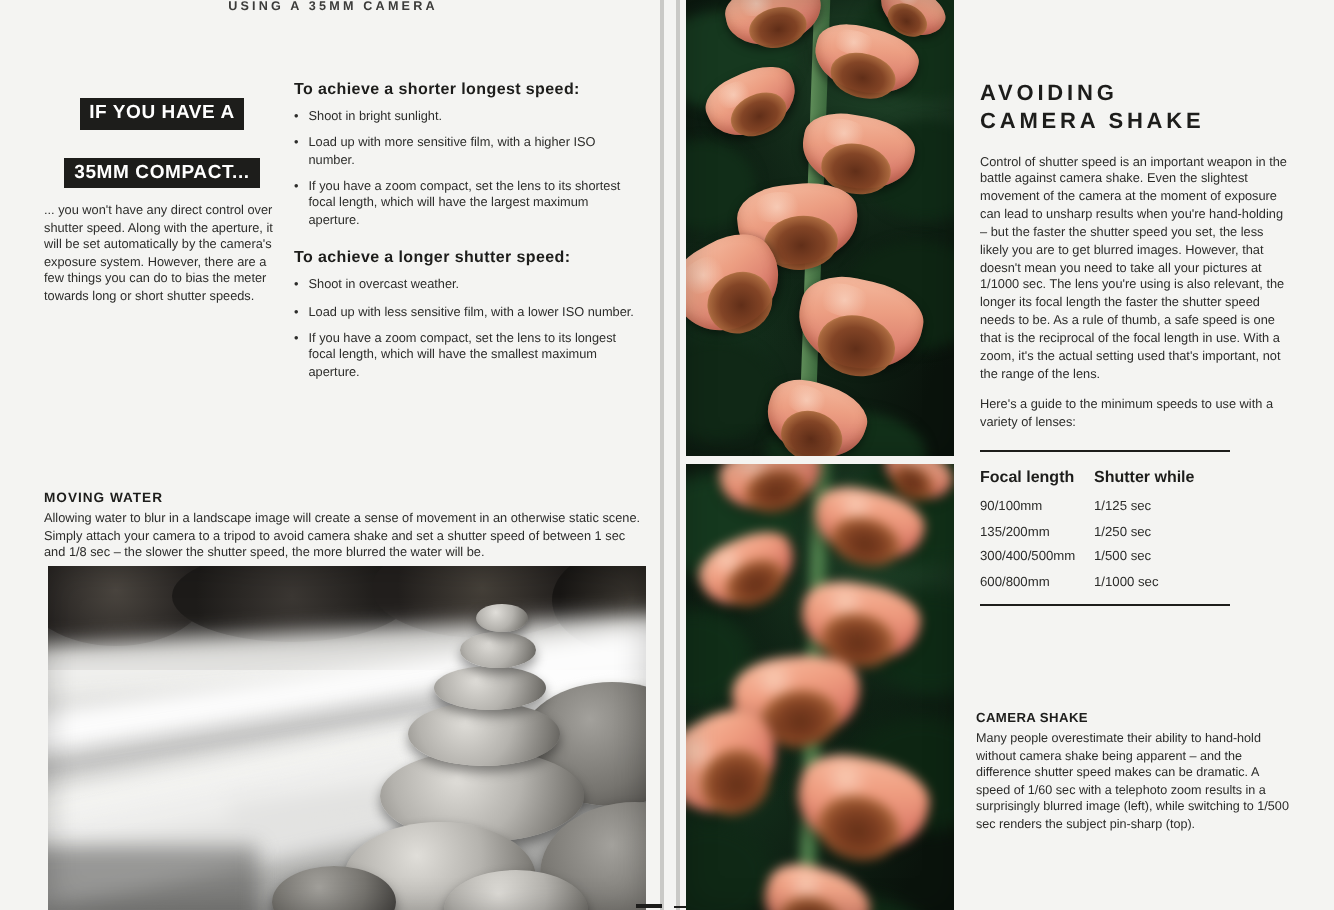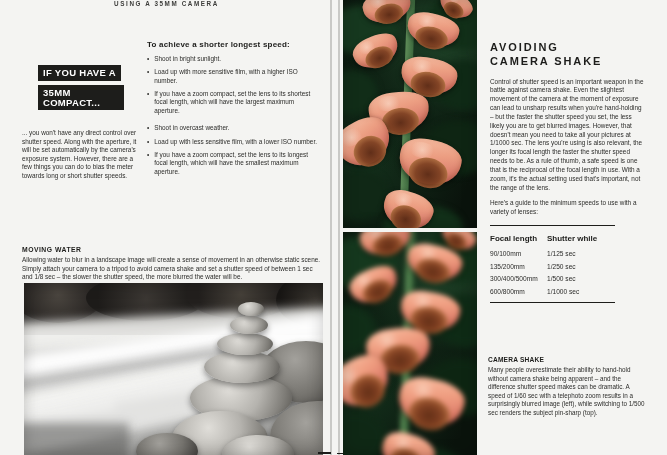--- a/index.html
+++ b/index.html
@@ -96,21 +96,21 @@
 </head>
 <body>
 
 <div class="spread">
 
   <div class="running-head">USING A 35MM CAMERA</div>
 
   <section>
 
     <div class="intro-col">
-      <h2 style="margin:16px;">
+      <h2 style="margin:0;text-align:center;">
         <span class="boxline">IF YOU HAVE A</span>
         <span class="boxline">35MM COMPACT...</span>
       </h2>
       <p class="intro-body">... you won't have any direct control over shutter speed. Along with the aperture, it will be set automatically by the camera's exposure system. However, there are a few things you can do to bias the meter towards long or short shutter speeds.</p>
     </div>
 
     <div class="tips-col">
       <h3>To achieve a shorter longest speed:</h3>
       <ul>
         <li>
@@ -119,20 +119,21 @@
           </li>
         <li>
             <span class="bullet">•</span>
             <span>Load up with more sensitive film, with a higher ISO number.</span>
           </li>
         <li>
             <span class="bullet">•</span>
             <span>If you have a zoom compact, set the lens to its shortest focal length, which will have the largest maximum aperture.</span>
           </li>
       </ul>
+      <h3>To achieve a longer shutter speed:</h3>
       <ul>
         <li>
             <span class="bullet">•</span>
             <span>Shoot in overcast weather.</span>
           </li>
         <li>
             <span class="bullet">•</span>
             <span>Load up with less sensitive film, with a lower ISO number.</span>
           </li>
         <li>

